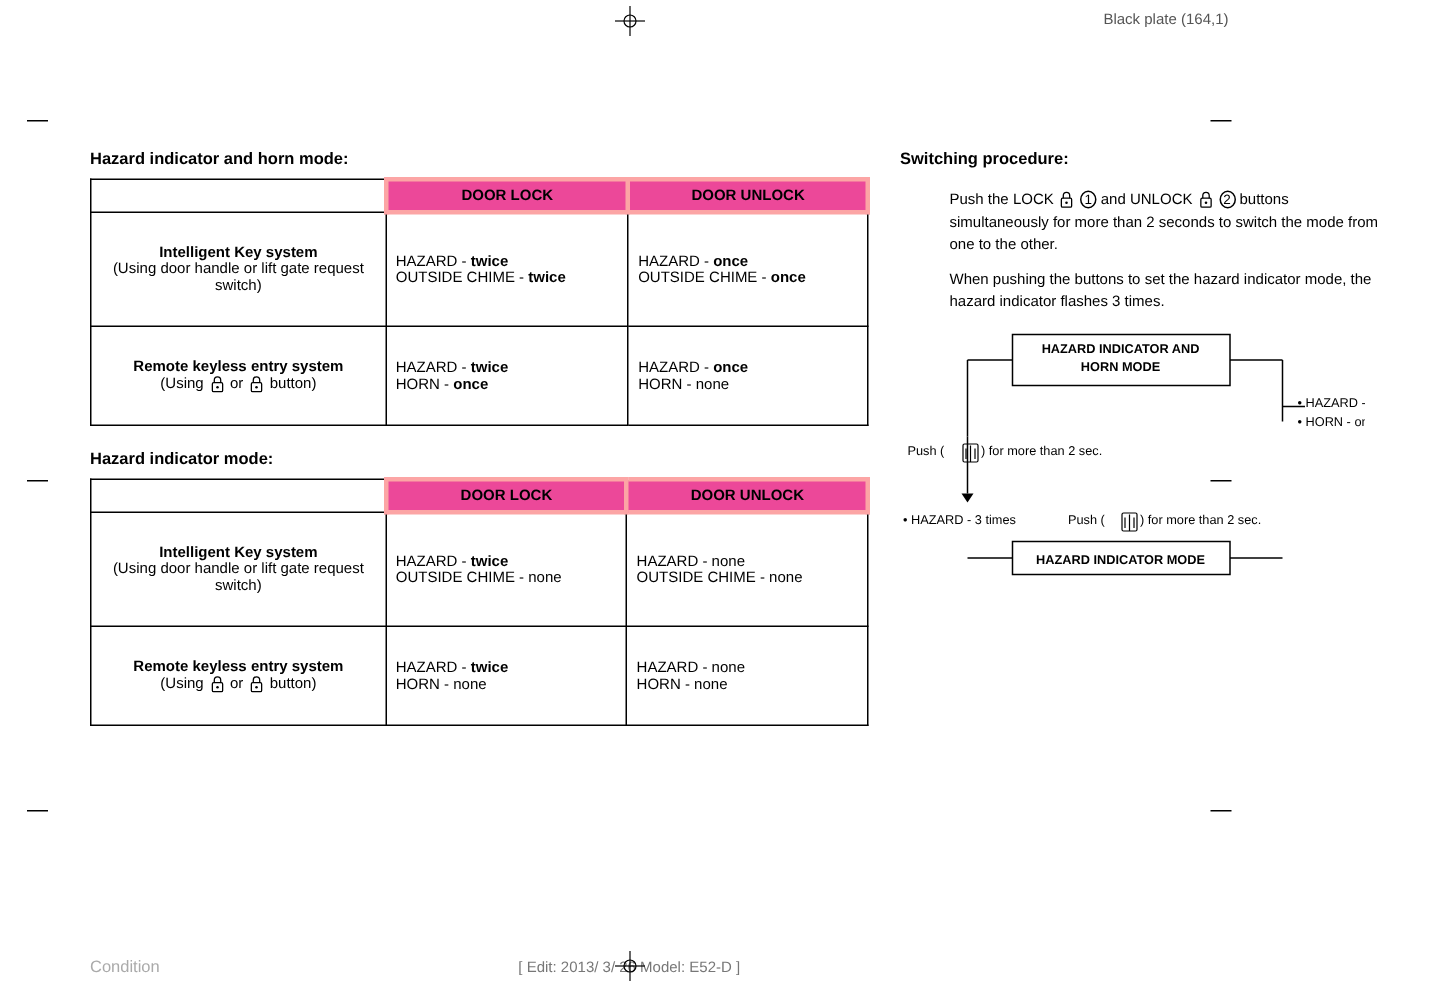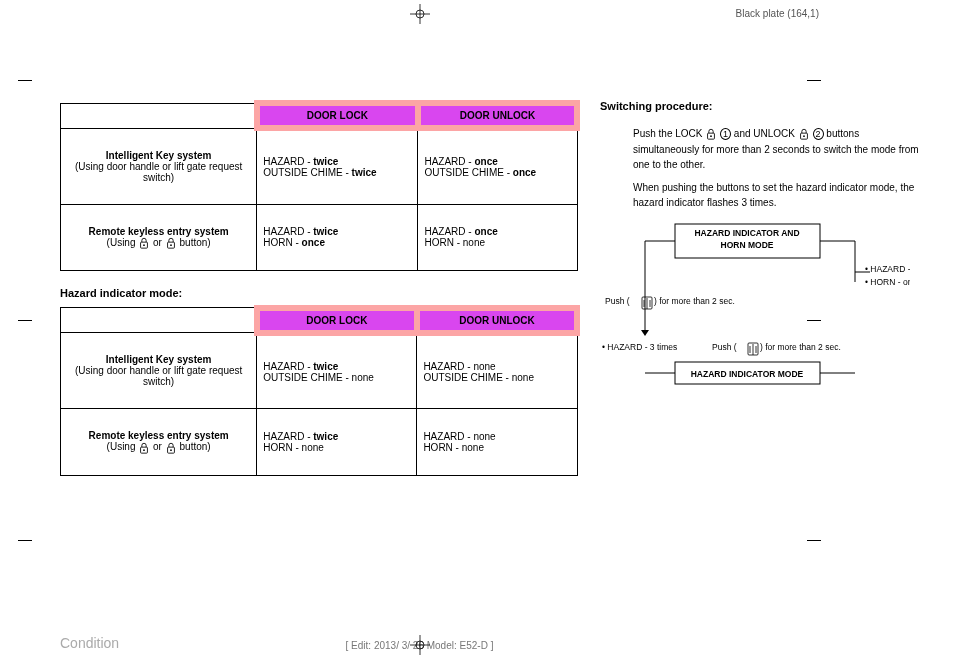--- a/index.html
+++ b/index.html
@@ -53,25 +53,25 @@
     }
 
     
     .data-table {
       width: 100%;
       border-collapse: collapse;
       margin-bottom: 16px;
       font-size: 10px;
     }
     .data-table th {
-      border: 6px solid #fca5a5;
+      border: 3px solid #fca5a5;
       padding: 4px 6px;
       font-weight: bold;
       text-align: center;
-      background: #d946ef;
+      background: #ec4899;
     }
     .data-table td {
       border: 1px solid #000;
       padding: 21px 6px;
       vertical-align: middle;
     }
     .data-table td.row-header {
       text-align: center;
       font-weight: normal;
     }
@@ -114,21 +114,21 @@
       left: 50%;
       transform: translateX(-50%);
       font-size: 10px;
       color: #777;
     }
 
     .footer-condition {
       position: absolute;
       bottom: 10px;
       left: 60px;
-      font-size: 14px;
+      font-size: 11px;
       color: #aaa;
       text-align: center;
     }
 
     
     .lock-icon {
       display: inline-block;
       width: 12px;
       height: 12px;
       vertical-align: middle;
@@ -154,20 +154,21 @@
   <div style="position:absolute; top:80px; left:18px; width:14px; height:1px; background:#000;"></div>
   <div style="position:absolute; top:320px; left:18px; width:14px; height:1px; background:#000;"></div>
   <div style="position:absolute; top:540px; left:18px; width:14px; height:1px; background:#000;"></div>
 
   <div style="position:absolute; top:80px; right:18px; width:14px; height:1px; background:#000;"></div>
   <div style="position:absolute; top:320px; right:18px; width:14px; height:1px; background:#000;"></div>
   <div style="position:absolute; top:540px; right:18px; width:14px; height:1px; background:#000;"></div>
 
   <div class="content-left">
 
+    <div class="section-title">Hazard indicator and horn mode:</div>
     <table class="data-table">
       <thead>
         <tr>
           <th class="empty-header" style="width:38%;"></th>
           <th>DOOR LOCK</th>
           <th>DOOR UNLOCK</th>
         </tr>
       </thead>
       <tbody>
         <tr>

